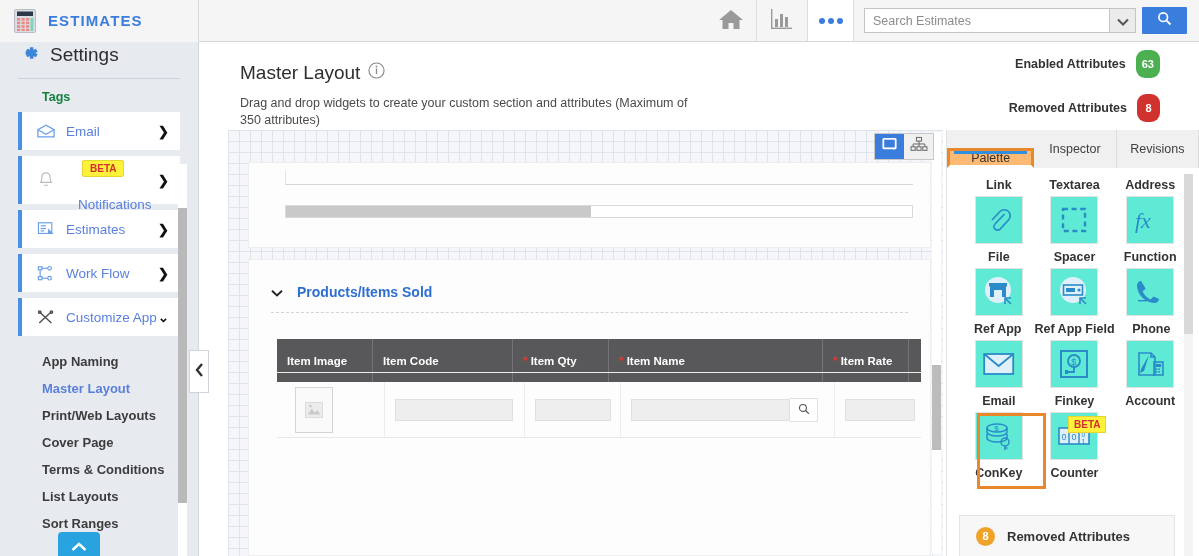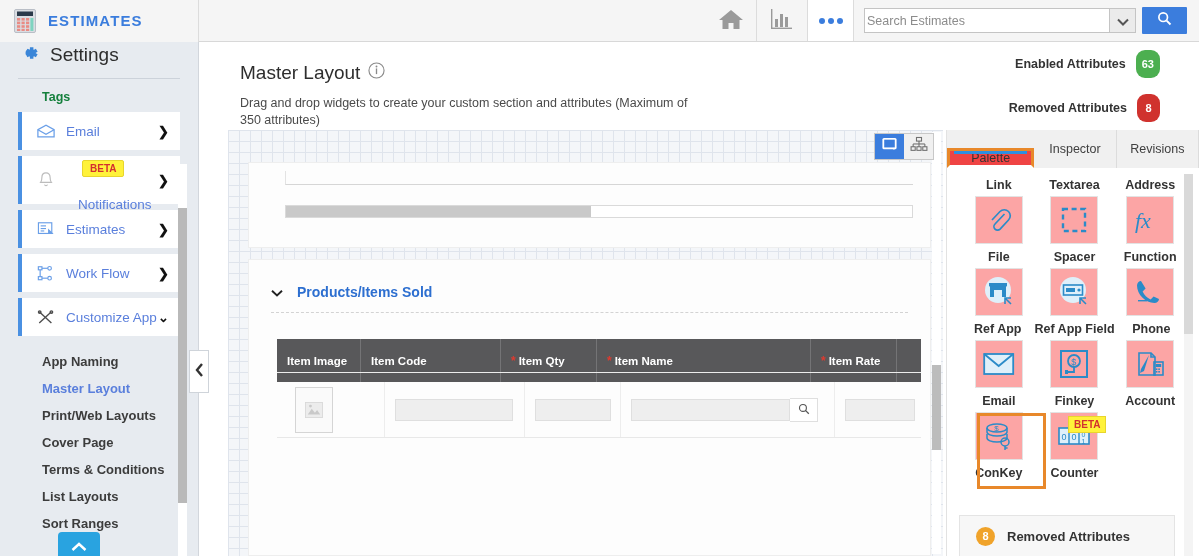--- a/index.html
+++ b/index.html
@@ -36,21 +36,21 @@
   .tb-dots {
     width: 47px; height: 41px; display: flex; align-items: center;
     justify-content: center; gap: 3px; background: #fff;
     border-left: 1px solid #dcdcdc; border-right: 1px solid #dcdcdc;
     cursor: pointer;
   }
   .tb-dots i { width: 6px; height: 6px; border-radius: 50%; background: #3b7ddd; display:block;}
   .searchwrap { display: flex; align-items: center; margin: 0 12px 0 10px; }
   .search-input {
     width: 245px; height: 25px; border: 1px solid #c4c4c4; border-right: none;
-    background: #fff; font-size: 12.5px; color: #555; padding: 0 2px;
+    background: #fff; font-size: 12.5px; color: #555; padding: 0 8px;
     font-family: "Liberation Sans", sans-serif; outline: none;
   }
   .search-input::placeholder { color: #8c8c8c; }
   .search-caret {
     width: 27px; height: 25px; border: 1px solid #c4c4c4; background: #ebebeb;
     display: flex; align-items: center; justify-content: center; cursor: pointer;
   }
   .search-go {
     width: 45px; height: 27px; background: #3b7ddd; margin-left: 6px;
     display: flex; align-items: center; justify-content: center; cursor: pointer;
@@ -203,42 +203,42 @@
     position: absolute; left: 946px; top: 130px; width: 253px; height: 426px;
     background: #fff; border-left: 1px solid #e2e2e2;
   }
   .tabs { display: flex; height: 38px; background: #f0f0f0; }
   .tab {
     flex: 1 1 0; display: flex; align-items: center; justify-content: center;
     font-size: 12.5px; color: #404040; background: #f0f0f0;
     border-right: 1px solid #dcdcdc; cursor: pointer; position: relative;
   }
   .tab.active {
-    background: #ef4444; border: 3px solid #e8882a; border-bottom-color: #fff;
+    background: #fdba74; border: 3px solid #e8882a; border-bottom-color: #fff;
     color: #333; z-index: 2; margin-top: 18px;
   }
   .tab.active::before {
     content: ""; position: absolute; left: 4px; right: 4px; top: 0; height: 3px;
     background: #2f8fe0;
   }
   .palette-body {
     position: absolute; top: 38px; left: 0; width: 253px; height: 348px;
     padding: 4px 12px 0 14px; overflow: hidden;
   }
   .pal-grid { display: grid; grid-template-columns: repeat(3, 1fr); }
   .pal-lbl {
     text-align: center; font-size: 12.5px; font-weight: bold; color: #333;
     padding: 6px 0 4px 0; white-space: nowrap;
   }
   .pal-cell {
     display: flex; align-items: center; justify-content: center;
     height: 48px; cursor: pointer;
   }
   .pal-box {
-    width: 48px; height: 48px; border: 1px solid #e3e3e3; background: #fca5a5;
+    width: 48px; height: 48px; border: 1px solid #e3e3e3; background: #5eead4;
     display: flex; align-items: center; justify-content: center;
   }
   .pal-cell.sel { position: relative; }
   .pal-sel-ring {
     position: absolute; left: 977px; top: 413px; width: 69px; height: 76px;
     border: 3px solid #e8882a; z-index: 4; pointer-events: none;
   }
   .pal-beta {
     position: absolute; left: 1068px; top: 416px; background: #fff23a;
     color: #d32f2f; font-size: 10px; font-weight: bold; padding: 1px 5px;
@@ -519,21 +519,21 @@
             <svg width="12" height="8" viewBox="0 0 12 8">
                 <path d="M1 1.8 L6 6.4 L11 1.8" stroke="#222" stroke-width="1.9" fill="none"></path>
               </svg>
           </span>
           <span>Products/Items Sold</span>
         </div>
         <div class="dotted-rule"></div>
 
         <div class="tbl">
           <div class="tbl-head">
-            <div class="th" style="width:84px">
+            <div class="th" style="width:96px">
               <span>Item Image</span>
             </div>
             <div class="th" style="width:140px">
               <span>Item Code</span>
             </div>
             <div class="th" style="width:96px">
               <span class="req">*</span>
               <span>Item Qty</span>
             </div>
             <div class="th" style="width:214px">

